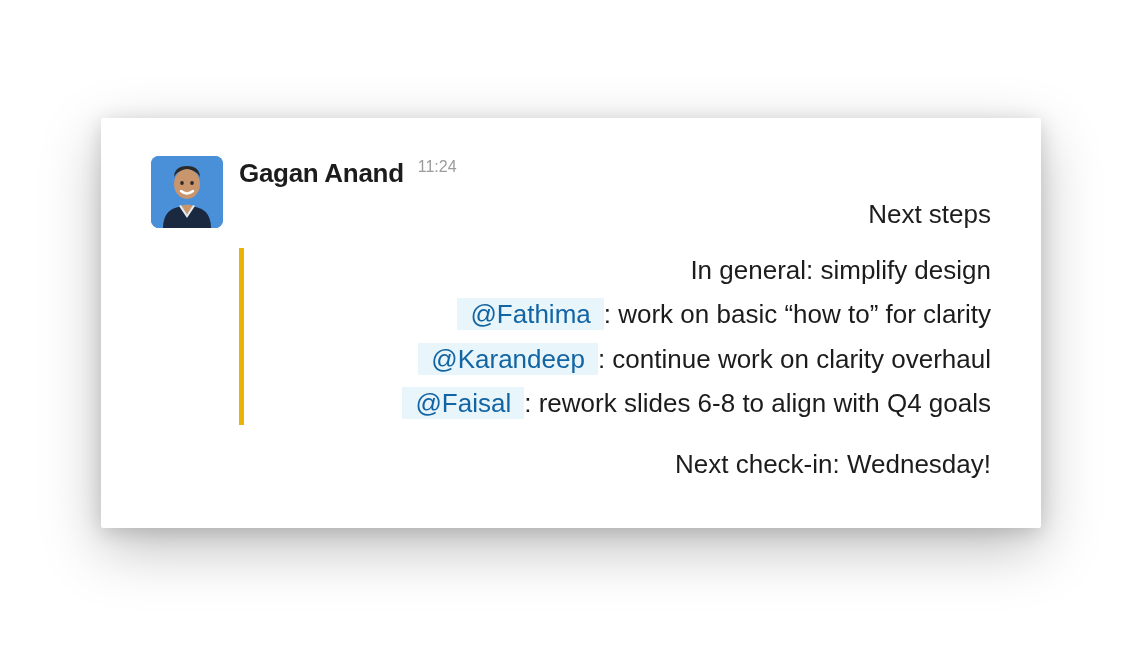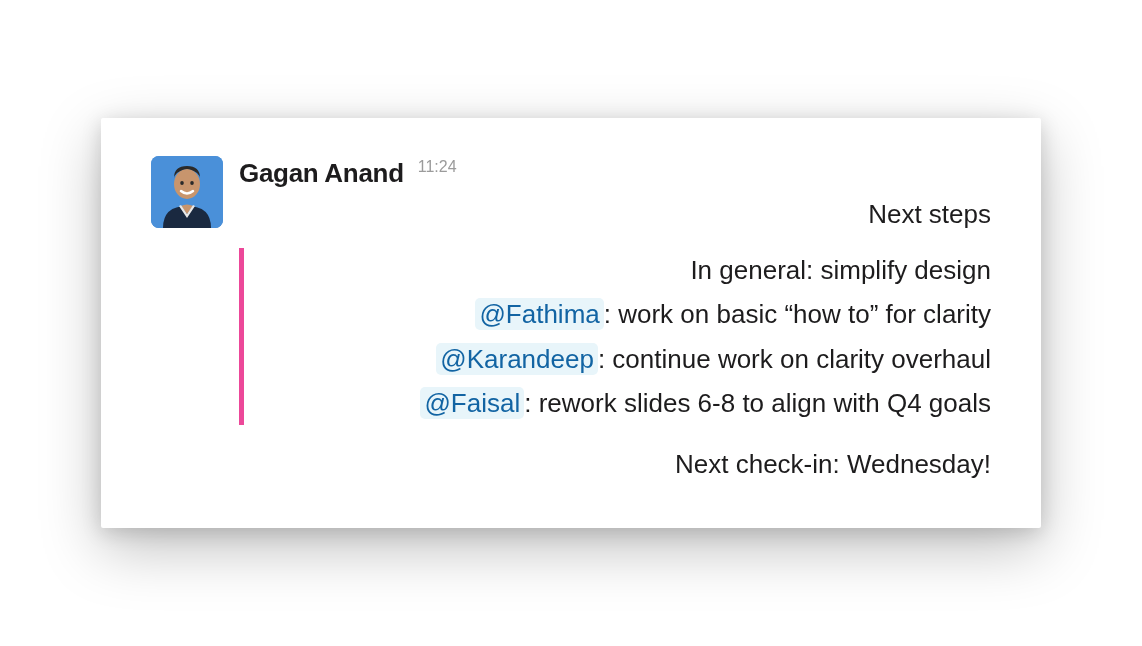--- a/index.html
+++ b/index.html
@@ -77,36 +77,36 @@
       color: #1d1c1d;
       line-height: 1.5;
       text-align: right;
     }
     
     .body-line {
       margin-bottom: 8px;
     }
     
     .quote-block {
-      border-left: 5px solid #ec4899;
+      border-left: 5px solid #eab308;
       padding-left: 20px;
       margin: 14px 0 20px 0;
     }
     
     .quote-line {
       font-size: 26px;
       color: #1d1c1d;
       line-height: 1.7;
     }
     
     .mention {
       color: #1264a3;
       background: #e8f5fa;
-      padding: 1px 4px;
-      border-radius: 5px;
+      padding: 1px 13px;
+      border-radius: 0;
       cursor: pointer;
     }
     
     .footer-line {
       font-size: 26px;
       color: #1d1c1d;
       margin-top: 4px;
     }
   </style>
 </head>

